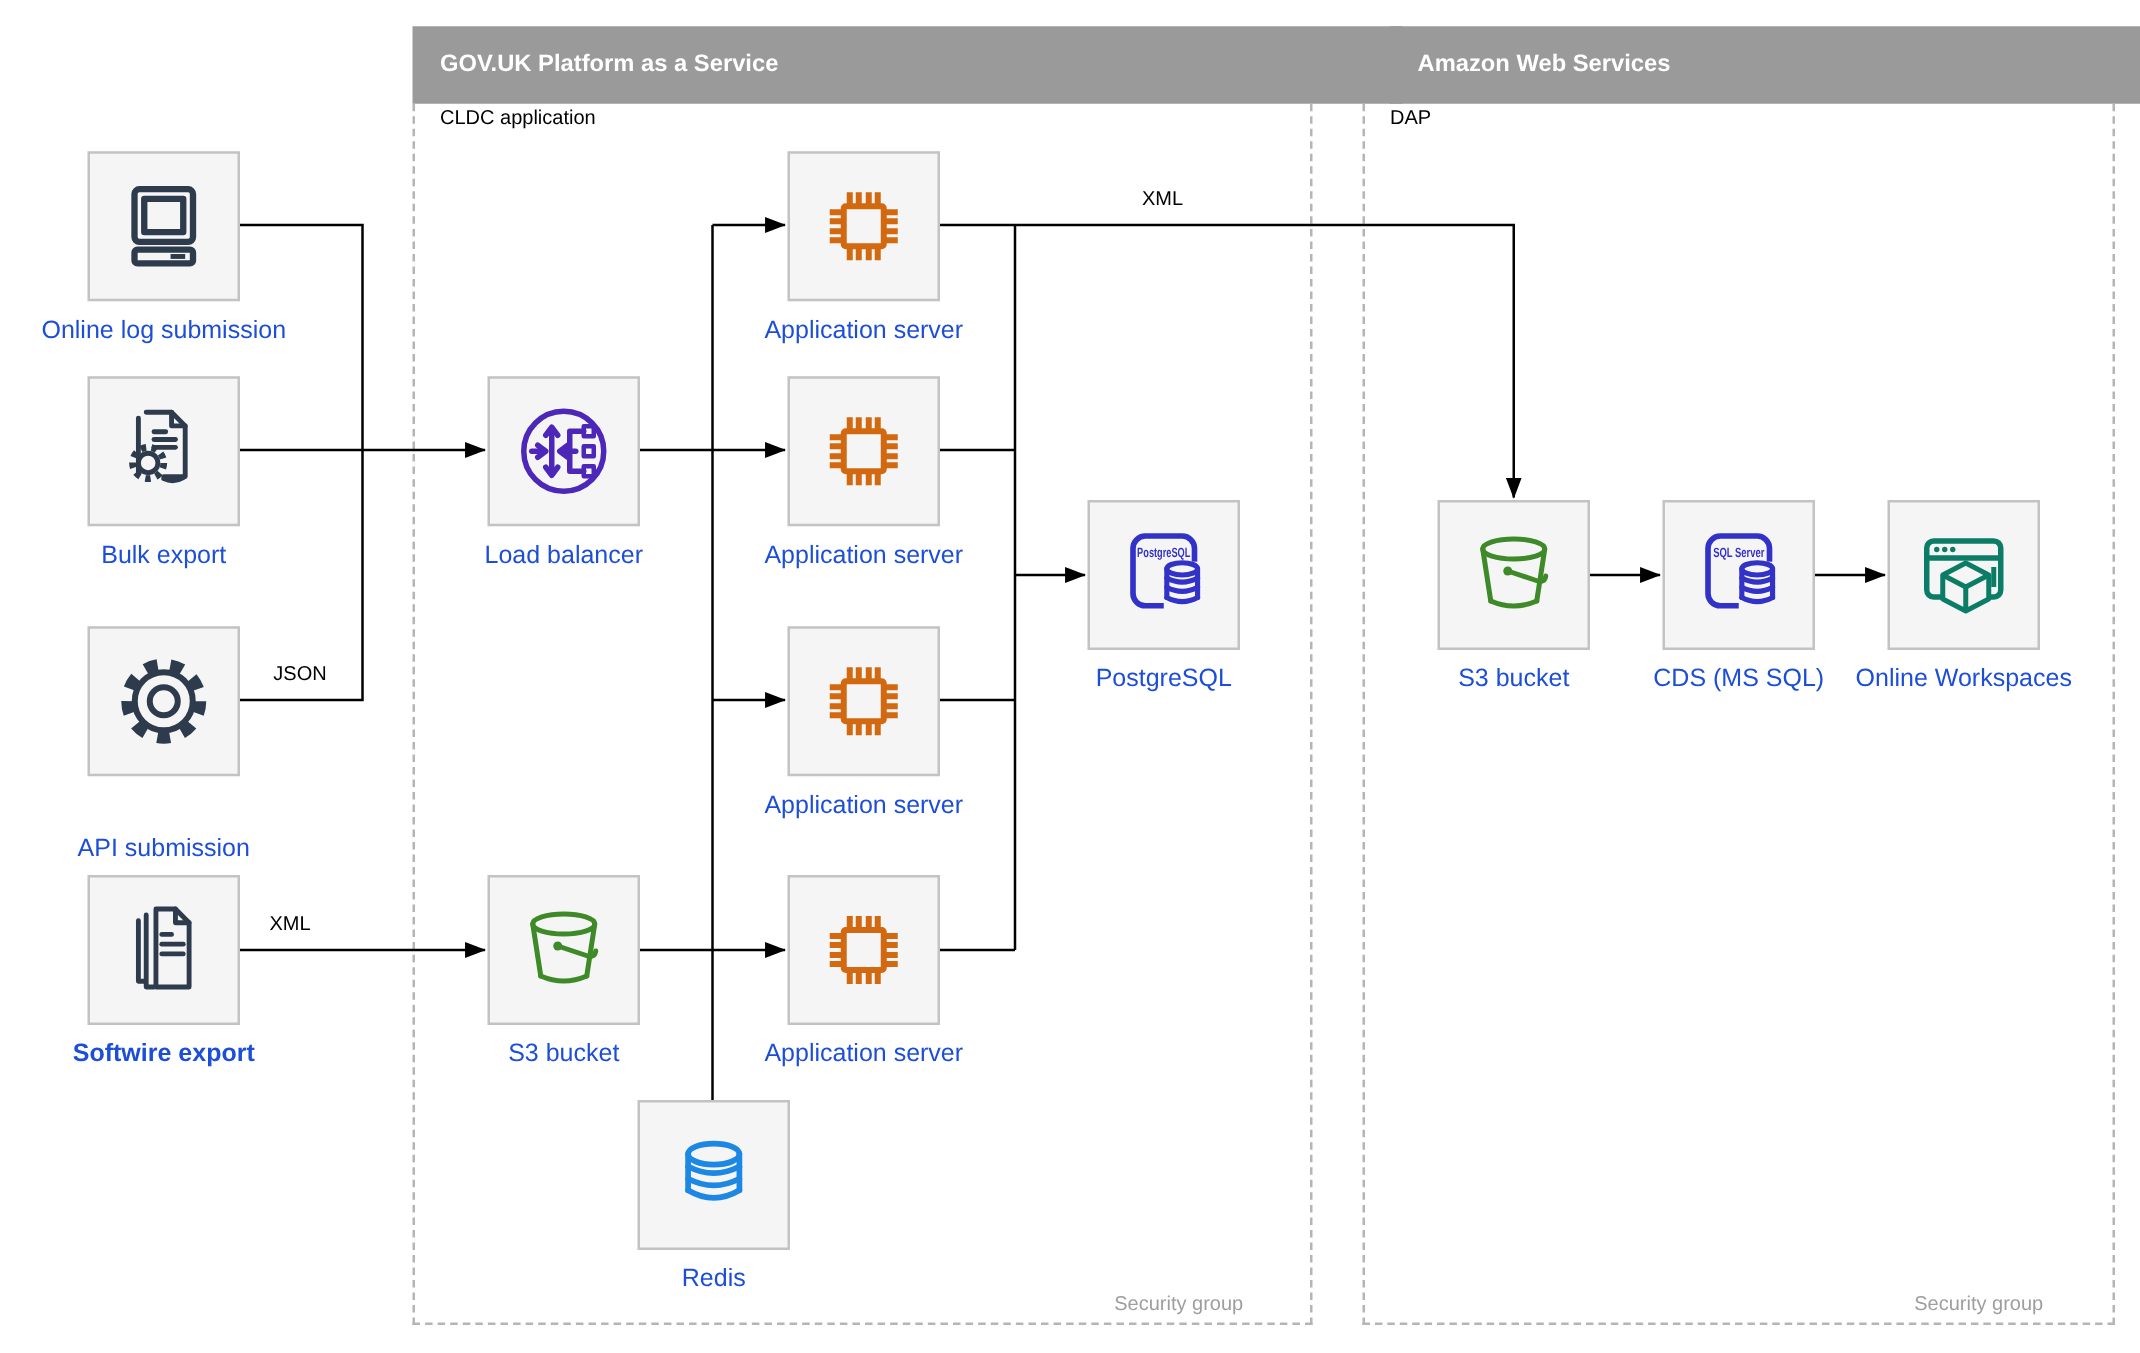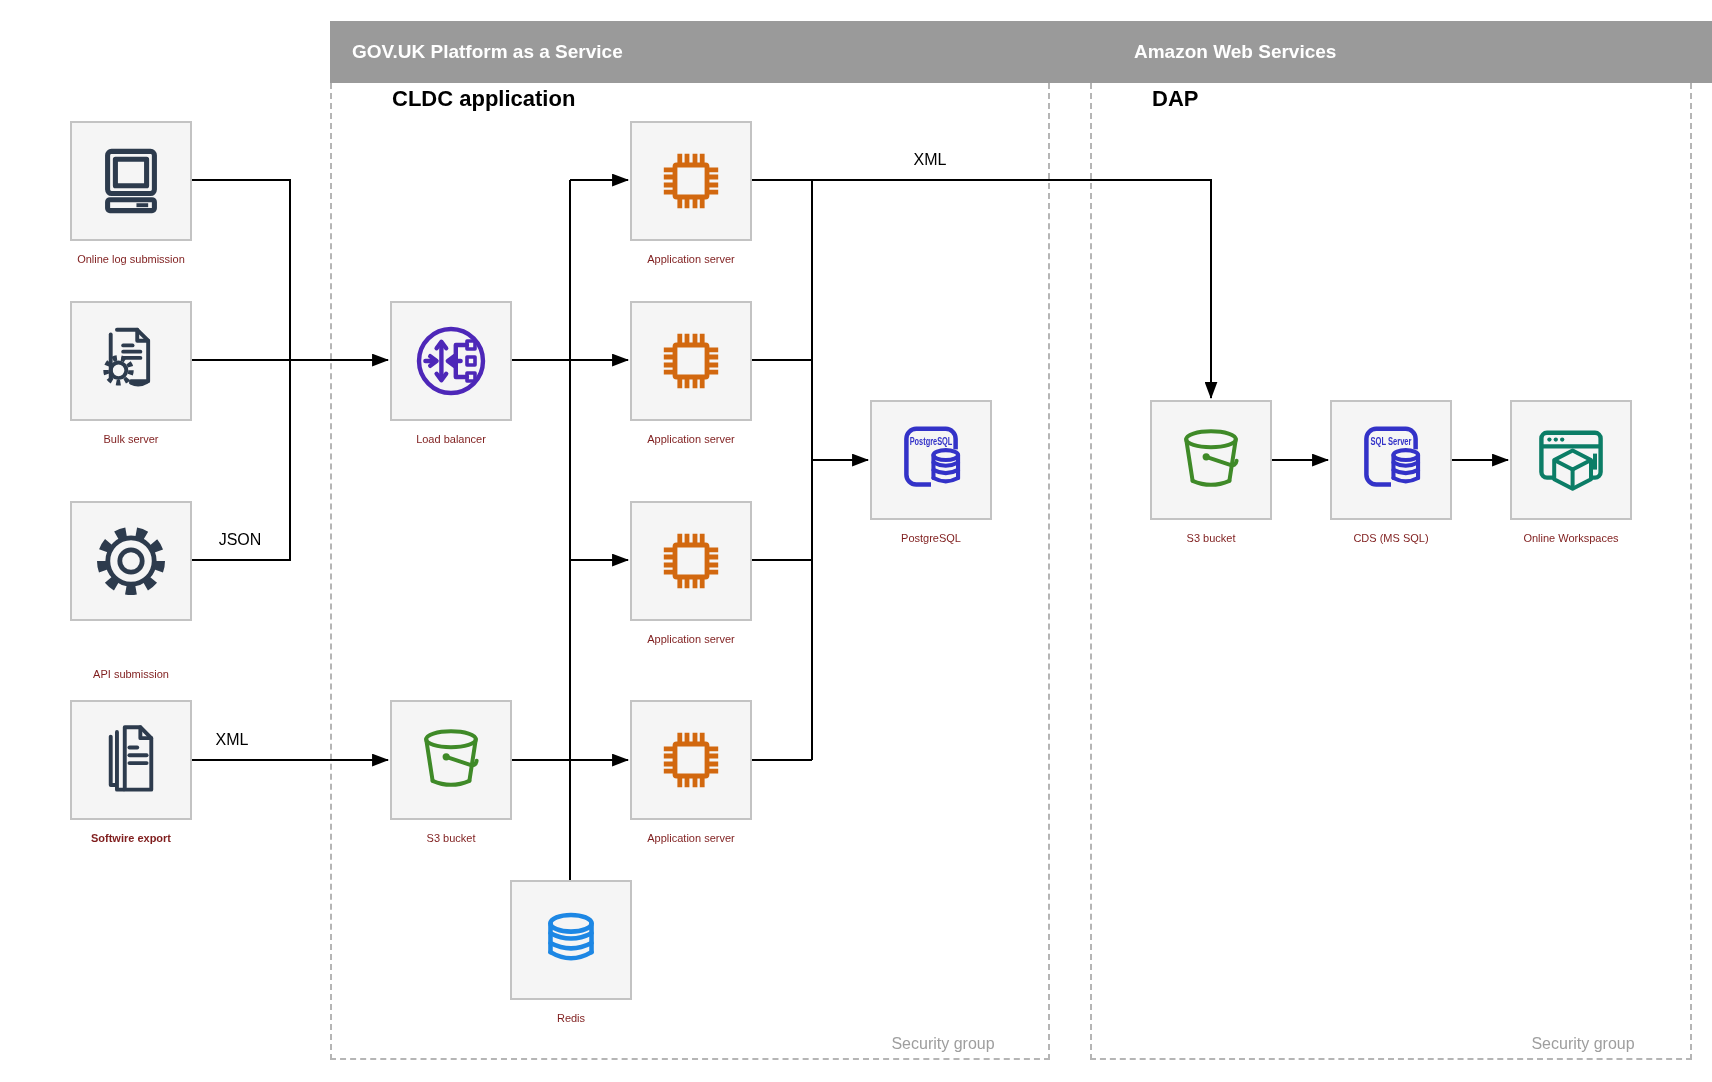--- a/index.html
+++ b/index.html
@@ -3,27 +3,27 @@
 <meta charset="utf-8">
 <style>
   html,body{margin:0;padding:0;background:#ffffff;}
   body{width:1712px;height:1082px;position:relative;overflow:hidden;
        font-family:"Liberation Sans",sans-serif;}
   .hdr{position:absolute;height:62px;background:#9a9a9a;color:#fff;font-weight:bold;
        font-size:19px;display:flex;align-items:center;padding-left:22px;
        box-sizing:border-box;z-index:0;}
   .zone{position:absolute;border:2px dashed #b5b5b5;border-top:none;
         box-sizing:border-box;z-index:0;}
-  .sublabel{position:absolute;font-size:22px;font-weight:bold;color:#000;z-index:2;margin-left:40px;}
+  .sublabel{position:absolute;font-size:16px;font-weight:normal;color:#000;z-index:2;}
   .footer{position:absolute;font-size:16px;color:#9e9e9e;text-align:center;z-index:2;}
   .node{position:absolute;width:122px;height:120px;background:#f5f5f5;
         border:2px solid #c3c3c3;box-sizing:border-box;display:flex;
         align-items:center;justify-content:center;z-index:2;}
   .node svg{display:block;}
-  .nlabel{position:absolute;font-size:11px;color:#7f1d1d;white-space:nowrap;
+  .nlabel{position:absolute;font-size:20px;color:#1d4ed8;white-space:nowrap;
           transform:translateX(-50%);z-index:2;}
   .elabel{position:absolute;font-size:16px;color:#000;white-space:nowrap;
           transform:translateX(-50%);z-index:3;background:#fff;padding:0 3px;}
   svg.connectors{position:absolute;left:0;top:0;z-index:1;pointer-events:none;}
 </style>
 </head>
 <body>
 
 <div class="hdr" style="left:330px;top:21px;width:792px;">
   <span>GOV.UK Platform as a Service</span>
@@ -89,21 +89,21 @@
       <path d="M58 10 V24 H72"></path>
       <path d="M40 30 H52"></path>
         <path d="M40 38 H62"></path>
         <path d="M40 46 H62"></path>
       <circle cx="34" cy="62" r="10"></circle>
       <circle cx="34" cy="62" r="16" stroke-width="7" stroke-dasharray="5.6 5.6" stroke-linecap="butt"></circle>
       <path d="M50 78 Q60 83 70 77"></path>
     </svg>
   </span>
 </div>
-<div class="nlabel" style="left:131px;top:433px;">Bulk server</div>
+<div class="nlabel" style="left:131px;top:433px;">Bulk export</div>
 
 <div class="node" style="left:70px;top:501px;">
   <span>
     <svg width="80" height="80" viewBox="0 0 100 100" fill="none" stroke="#2d3b4d">
       <circle cx="50" cy="50" r="29" stroke-width="6"></circle>
       <circle cx="50" cy="50" r="36" stroke-width="13" stroke-dasharray="12.56 12.56"></circle>
       <circle cx="50" cy="50" r="14" stroke-width="6"></circle>
     </svg>
   </span>
 </div>

